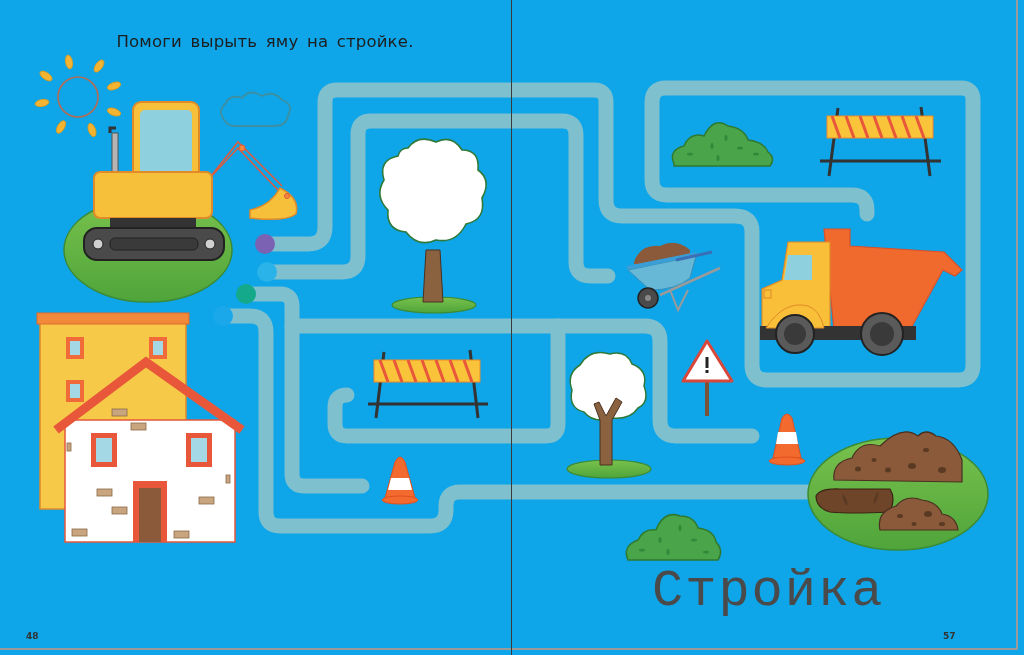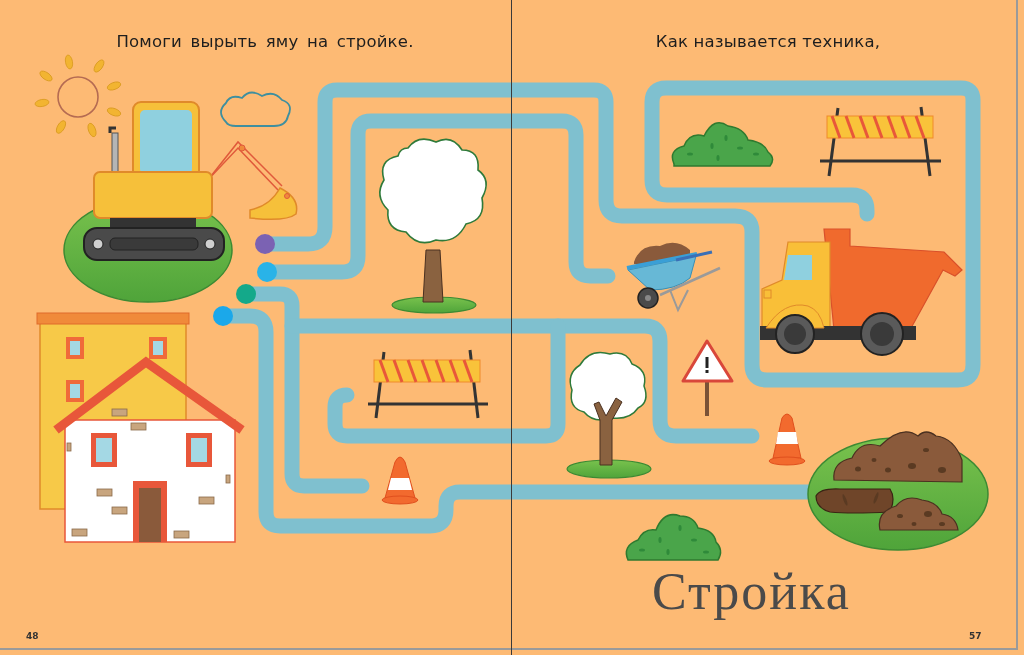--- a/index.html
+++ b/index.html
@@ -1,28 +1,28 @@
 <!DOCTYPE html>
 <html><head>
 <meta charset="utf-8">
 <style>
   html,body{margin:0;padding:0;background:#fff;}
   body{width:1024px;height:655px;position:relative;overflow:hidden;font-family:"DejaVu Sans","Liberation Sans",sans-serif;}
-  .spread{position:absolute;left:0;top:0;width:1024px;height:655px;background:#fdba74;}
+  .spread{position:absolute;left:0;top:0;width:1024px;height:655px;background:#0ea5e9;}
   .page-frame{position:absolute;left:0;top:0;width:1018px;height:650px;border-right:2px solid #9a9a9a;border-bottom:2px solid #9a9a9a;box-sizing:border-box;}
   .gutter{position:absolute;left:511px;top:0;width:1px;height:655px;background:#3a3a3a;}
   svg.art{position:absolute;left:0;top:0;}
   .instr{position:absolute;color:#1e1e1e;font-size:16.5px;line-height:22px;text-align:center;letter-spacing:0.2px;}
   #instr-left{left:100px;top:31px;width:330px;word-spacing:3px;}
   #instr-right{left:618px;top:31px;width:300px;}
   .instr-right span{display:block;}
-  .page-title{position:absolute;left:652px;top:562px;font-size:52px;color:#4a4a4a;letter-spacing:2px;font-family:Liberation Serif, serif;}
+  .page-title{position:absolute;left:652px;top:562px;font-size:52px;color:#4a4a4a;letter-spacing:2px;font-family:Liberation Mono, monospace;}
   .page-num{position:absolute;top:631px;font-size:9px;color:#333;font-weight:bold;}
   #pn-left{left:26px;}
-  #pn-right{left:969px;}
+  #pn-right{left:943px;}
   .start-dot{position:absolute;width:20px;height:20px;border-radius:50%;cursor:pointer;}
 </style>
 </head>
 <body>
 
 <div class="spread">
   <div class="page-frame"></div>
 
   <svg class="art" width="1024" height="655" viewBox="0 0 1024 655">
     <defs>
@@ -248,20 +248,19 @@
 
   <div class="start-dot" style="left:255px;top:234px;background:#7b62b3;"></div>
   <div class="start-dot" style="left:257px;top:262px;background:#29b3e8;"></div>
   <div class="start-dot" style="left:236px;top:284px;background:#14a98a;"></div>
   <div class="start-dot" style="left:213px;top:306px;background:#1ba8ea;"></div>
 
   <div class="gutter"></div>
 
   <div class="instr" id="instr-left">Помоги вырыть яму на стройке.</div>
   <div class="instr instr-right" id="instr-right">
-    <span>Как называется техника,</span>
   </div>
 
   <div class="page-title">Стройка</div>
 
   <div class="page-num" id="pn-left">48</div>
   <div class="page-num" id="pn-right">57</div>
 </div>
 
 </body></html>

